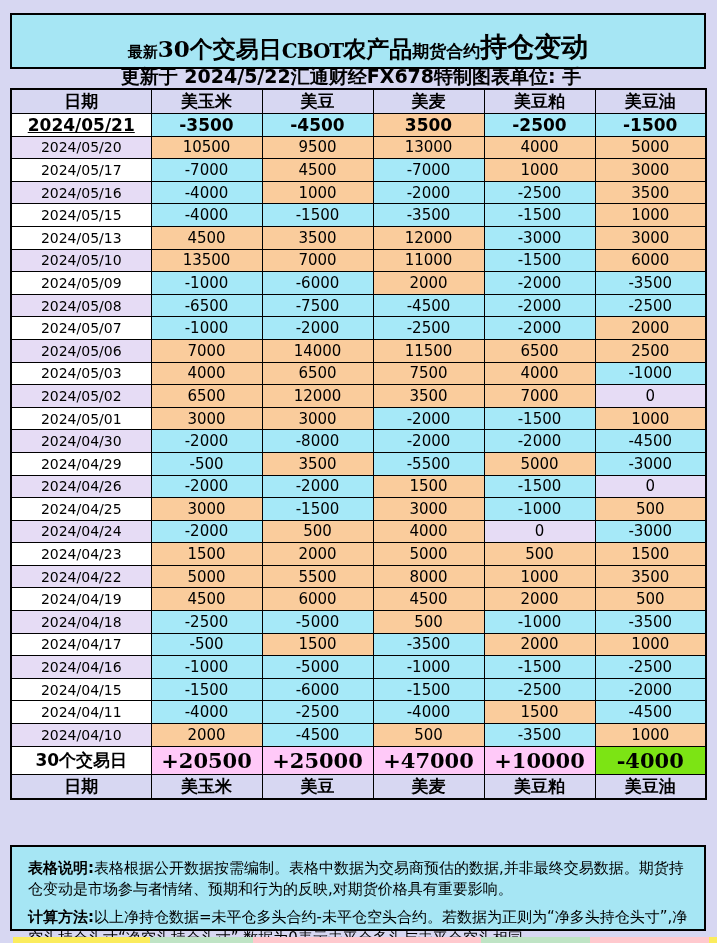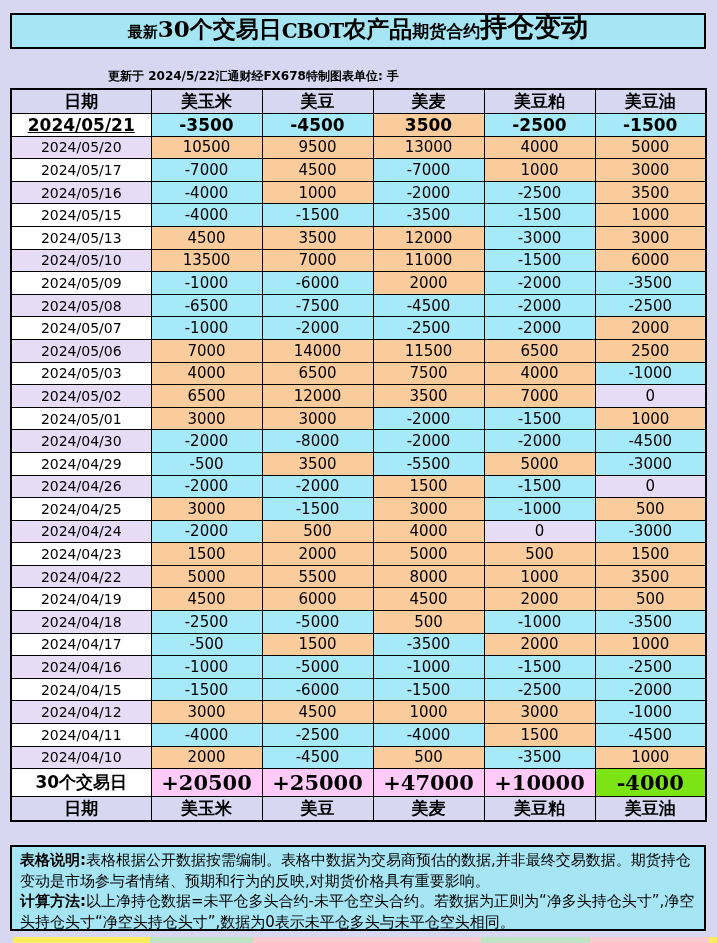--- a/index.html
+++ b/index.html
@@ -17,40 +17,40 @@
   html,body{width:717px;height:943px;}
   body{
     background:var(--page-lavender);
     font-family:"DejaVu Sans","Liberation Sans",sans-serif;
     color:#000;
   }
   #canvas{position:relative;width:717px;height:943px;overflow:hidden;background:var(--page-lavender);}
 
   
   #title-box{
-    position:absolute;left:10px;top:13px;width:696px;height:36px;
+    position:absolute;left:10px;top:13px;width:696px;height:56px;
     background:var(--panel-blue);border:2px solid var(--border);
     display:flex;justify-content:center;align-items:flex-end;
     padding-bottom:7px;
     font-family:"DejaVu Serif","Liberation Serif",serif;
     font-weight:bold;white-space:nowrap;
   }
   #title-box .t1{font-size:15px;line-height:1;}
   #title-box .t2{font-size:23px;line-height:1;}
   #title-box .t3{font-size:20px;line-height:.9;letter-spacing:-1px;}
   #title-box .t4{font-size:23px;line-height:1;}
   #title-box .t5{font-size:17px;line-height:1;}
   #title-box .t6{font-size:27px;line-height:.95;}
 
   
   #meta-row{
     position:absolute;left:10px;top:66px;width:696px;height:21px;
-    display:flex;justify-content:flex-start;align-items:center;
+    display:flex;justify-content:center;align-items:center;
     padding-left:98px;padding-right:112px;
-    font-size:12px;font-weight:bold;white-space:nowrap;
+    font-size:19px;font-weight:bold;white-space:nowrap;
   }
 
   
   #positions-table{
     position:absolute;left:10px;top:88px;width:696px;
     border-collapse:collapse;table-layout:fixed;
     border:2px solid var(--border);
     text-align:center;
   }
   #positions-table col.c-date{width:140px;}
@@ -79,21 +79,21 @@
   tr.footer-header-row{height:24px;}
   tr.footer-header-row th{background:var(--page-lavender);font-size:17px;font-weight:bold;}
 
   
   #notes-box{
     position:absolute;left:10px;top:845px;width:696px;height:86px;
     background:var(--panel-blue);border:2px solid var(--border);
     padding:3px 8px 0 8px;
     font-size:15px;line-height:20.5px;
   }
-  #notes-box p{margin:0;}
+  #notes-box p{margin:8px;}
   #notes-box .note-label{font-weight:bold;}
 
   
   #legend-strip{position:absolute;left:13px;top:937px;height:6px;display:flex;}
   #legend-strip .seg{height:100%;}
 </style>
 </head>
 <body>
 
 <div id="canvas">
@@ -335,28 +335,20 @@
         </tr>
         <tr class="data-row">
           <td class="date-cell">2024/04/15</td>
           <td class="neg">-1500</td>
           <td class="neg">-6000</td>
           <td class="neg">-1500</td>
           <td class="neg">-2500</td>
           <td class="neg">-2000</td>
         </tr>
         <tr class="data-row">
-          <td class="date-cell date-alt">2024/04/12</td>
-          <td class="pos">3000</td>
-          <td class="pos">4500</td>
-          <td class="pos">1000</td>
-          <td class="pos">3000</td>
-          <td class="neg">-1000</td>
-        </tr>
-        <tr class="data-row">
           <td class="date-cell">2024/04/11</td>
           <td class="neg">-4000</td>
           <td class="neg">-2500</td>
           <td class="neg">-4000</td>
           <td class="pos">1500</td>
           <td class="neg">-4500</td>
         </tr>
         <tr class="data-row">
           <td class="date-cell date-alt">2024/04/10</td>
           <td class="pos">2000</td>

